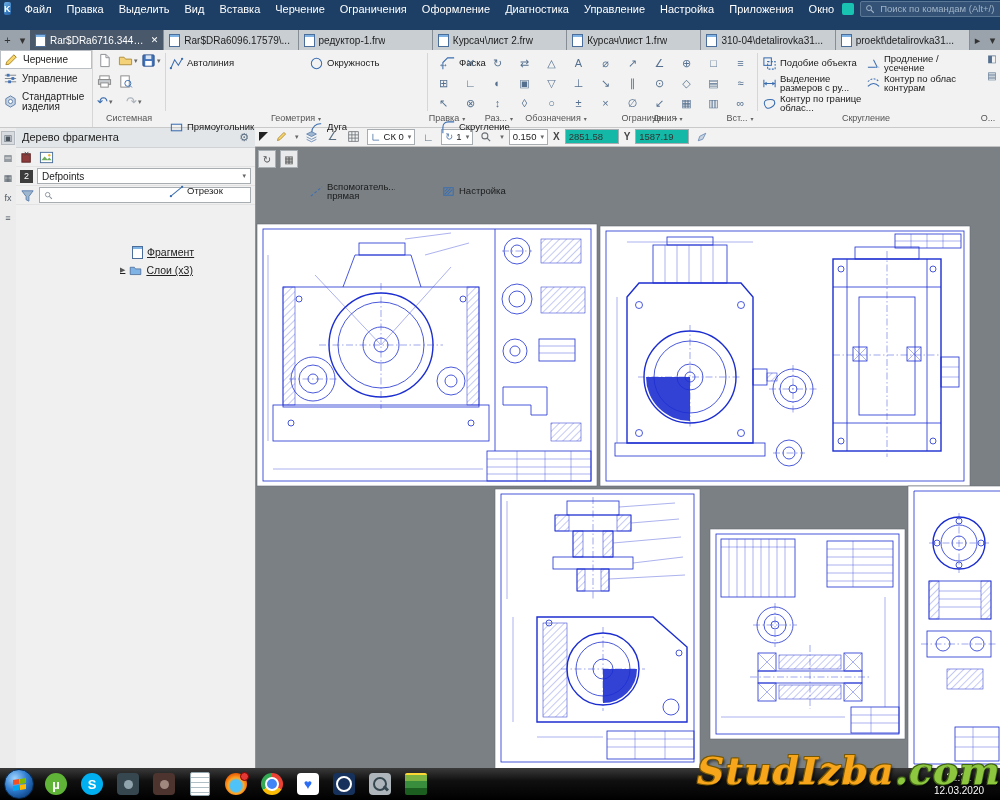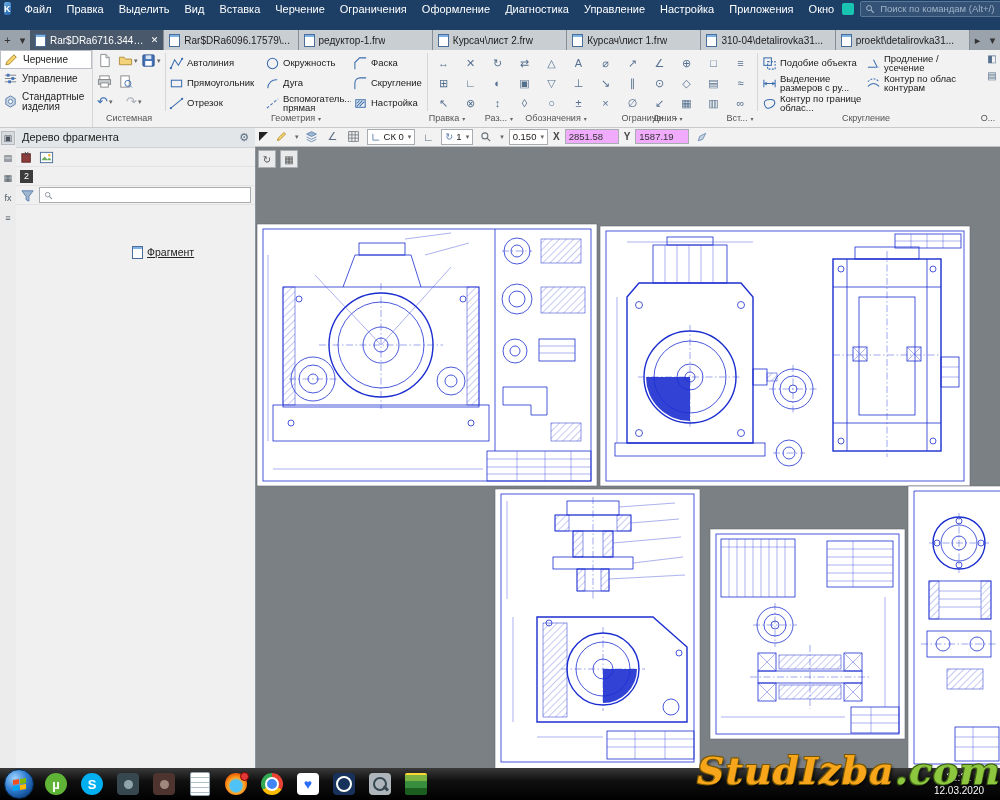--- a/index.html
+++ b/index.html
@@ -33,39 +33,39 @@
   .modecol{position:absolute;left:0;top:0;width:92px;height:77px;border-right:1px solid #d6d6d6;}
   .modebtn{display:flex;align-items:center;gap:4px;padding:1px 3px;font-size:10px;line-height:9.5px;color:#222;height:19px;box-sizing:border-box;}
   .modebtn.active{background:#fff;border:1px solid #b9bfc5;}
   .modebtn.tall{height:27px;}
   .si{width:15px;height:15px;flex:none;}
   .sysgrp{position:absolute;left:94px;top:0;width:70px;height:77px;}
   .sbtn{position:absolute;display:flex;align-items:center;font-size:10px;color:#3a6db0;}
   .ddv{font-size:7px;color:#666;margin-left:1px;}
   .undo{font-size:13px;color:#3a6db0;}
   .redo{font-size:13px;color:#aab2ba;}
-  .geo{position:absolute;left:167px;top:3px;display:grid;grid-template-columns:96px 88px 76px;grid-template-rows:repeat(3,20px);grid-auto-flow:column;}
+  .geo{position:absolute;left:167px;top:3px;display:grid;grid-template-columns:96px 88px 76px;grid-template-rows:repeat(3,20px);grid-auto-flow:column;gap:44px;}
   .gb{display:flex;align-items:center;gap:3px;font-size:9.5px;line-height:9.5px;color:#1a1a1a;padding:0 2px;overflow:hidden;}
   .gi{width:15px;height:15px;flex:none;}
   .gi .s{stroke:#3a6db0;fill:none;stroke-width:1.1;}
   .gi .f{fill:#3a6db0;}
   .midgrid{position:absolute;left:430px;top:3px;display:grid;grid-template-columns:repeat(12,27px);grid-template-rows:repeat(3,20px);}
   .mi{display:flex;align-items:center;justify-content:center;font-size:11px;color:#55708f;}
   .toolsgrid{position:absolute;left:760px;top:3px;display:grid;grid-template-columns:104px 116px;grid-template-rows:repeat(3,20px);grid-auto-flow:column;}
   .dockstrip{position:absolute;left:985px;top:3px;width:14px;display:flex;flex-direction:column;gap:6px;align-items:center;font-size:10px;color:#55708f;}
   .glabels{position:absolute;left:0;bottom:1px;width:829px;height:13px;font-size:9px;color:#555;}
   .glabel{position:absolute;transform:translateX(-50%);white-space:nowrap;display:flex;gap:2px;align-items:center;}
   .glabel .ddv{font-size:6px;}
 
   
   .paramsbar{position:absolute;left:255px;top:127px;width:745px;height:20px;background:#f2f2f2;border-bottom:1px solid #c2c2c2;display:flex;align-items:center;gap:5px;padding:0 4px;box-sizing:border-box;z-index:7;font-size:10px;color:#333;}
   .ptri{width:0;height:0;border-left:9px solid #222;border-bottom:9px solid transparent;}
   .picon{width:16px;height:16px;display:flex;align-items:center;justify-content:center;color:#5a6d80;font-size:11px;}
   .combo{display:flex;align-items:center;gap:3px;background:#fff;border:1px solid #a8adb2;height:14px;padding:0 3px;font-size:9.5px;color:#222;}
-  .valbox{background:#f0abfc;border:1px solid #a8adb2;height:13px;min-width:46px;padding:0 3px;font-size:9.5px;display:flex;align-items:center;}
+  .valbox{background:#14b8a6;border:1px solid #a8adb2;height:13px;min-width:46px;padding:0 3px;font-size:9.5px;display:flex;align-items:center;}
   .axlbl{font-weight:bold;font-size:10px;color:#444;}
 
   
   .ministrip{position:absolute;left:0;top:127px;width:16px;height:641px;background:#ececec;border-right:1px solid #c9c9c9;display:flex;flex-direction:column;align-items:center;padding-top:4px;gap:6px;z-index:6;}
   .stripicon{width:14px;height:14px;display:flex;align-items:center;justify-content:center;font-size:9px;color:#4a5560;}
   .stripicon.on{background:#d8dce0;border:1px solid #b4bac0;box-sizing:border-box;}
 
   
   .treepanel{position:absolute;left:16px;top:127px;width:239px;height:641px;background:#f0f0f0;border-right:1px solid #8d949b;z-index:6;font-size:11px;color:#222;}
   .tphead{height:20px;background:#e3e6e8;border-bottom:1px solid #cfd3d6;display:flex;align-items:center;padding:0 6px;gap:4px;}
@@ -528,37 +528,48 @@
           <path d="M5 2l4 4M9 2L5 6" stroke="#444" fill="none"></path>
         </svg>
       <svg class="si" viewBox="0 0 16 16">
           <rect x="1.5" y="2.5" width="13" height="11" fill="#fff" stroke="#4a6d99"></rect>
           <path d="M2.5 11l3.5-4 3 3 2-2 2.5 3z" fill="#6fae5c"></path>
           <circle cx="11" cy="5.5" r="1.3" fill="#f2b632"></circle>
         </svg>
     </div>
     <div class="tprow">
       <span class="numbadge">2</span>
+      <span class="layercombo">
+        <span>Defpoints</span>
+        <span class="ddv">▾</span>
+      </span>
     </div>
     <div class="tprow">
       <svg class="si" viewBox="0 0 16 16">
           <path d="M2 3h12L9.5 9v5l-3-1.5V9z" fill="#9fb6cf" stroke="#5b7fae"></path>
         </svg>
       <span class="filterinput">
         <svg style="width:9px;height:9px;flex:none" viewBox="0 0 16 16">
             <circle cx="6.5" cy="6.5" r="4" fill="none" stroke="#8a9099" stroke-width="1.6"></circle>
             <path d="M9.5 9.5l4.5 4.5" stroke="#8a9099" stroke-width="1.8"></path>
           </svg>
         <input type="text" style="">
       </span>
     </div>
     <div class="treeitems">
       <div class="titem" style="padding-left:116px">
         <span class="doc"></span>
         <span>Фрагмент</span>
+      </div>
+      <div class="titem" style="padding-left:104px">
+        <span class="caret">▶</span>
+        <svg class="si" style="width:13px;height:13px" viewBox="0 0 16 16">
+            <path d="M1.5 4h5l1.5 2h6.5v7h-13z" fill="#7fb2e5" stroke="#4a6d99"></path>
+          </svg>
+        <span>Слои (x3)</span>
       </div>
     </div>
   </div>
 
   <div class="canvas">
     <div class="cornericons">
       <span class="cicon">↻</span>
       <span class="cicon">▦</span>
     </div>
     <svg class="bp" width="745" height="621" viewBox="0 0 745 621">

